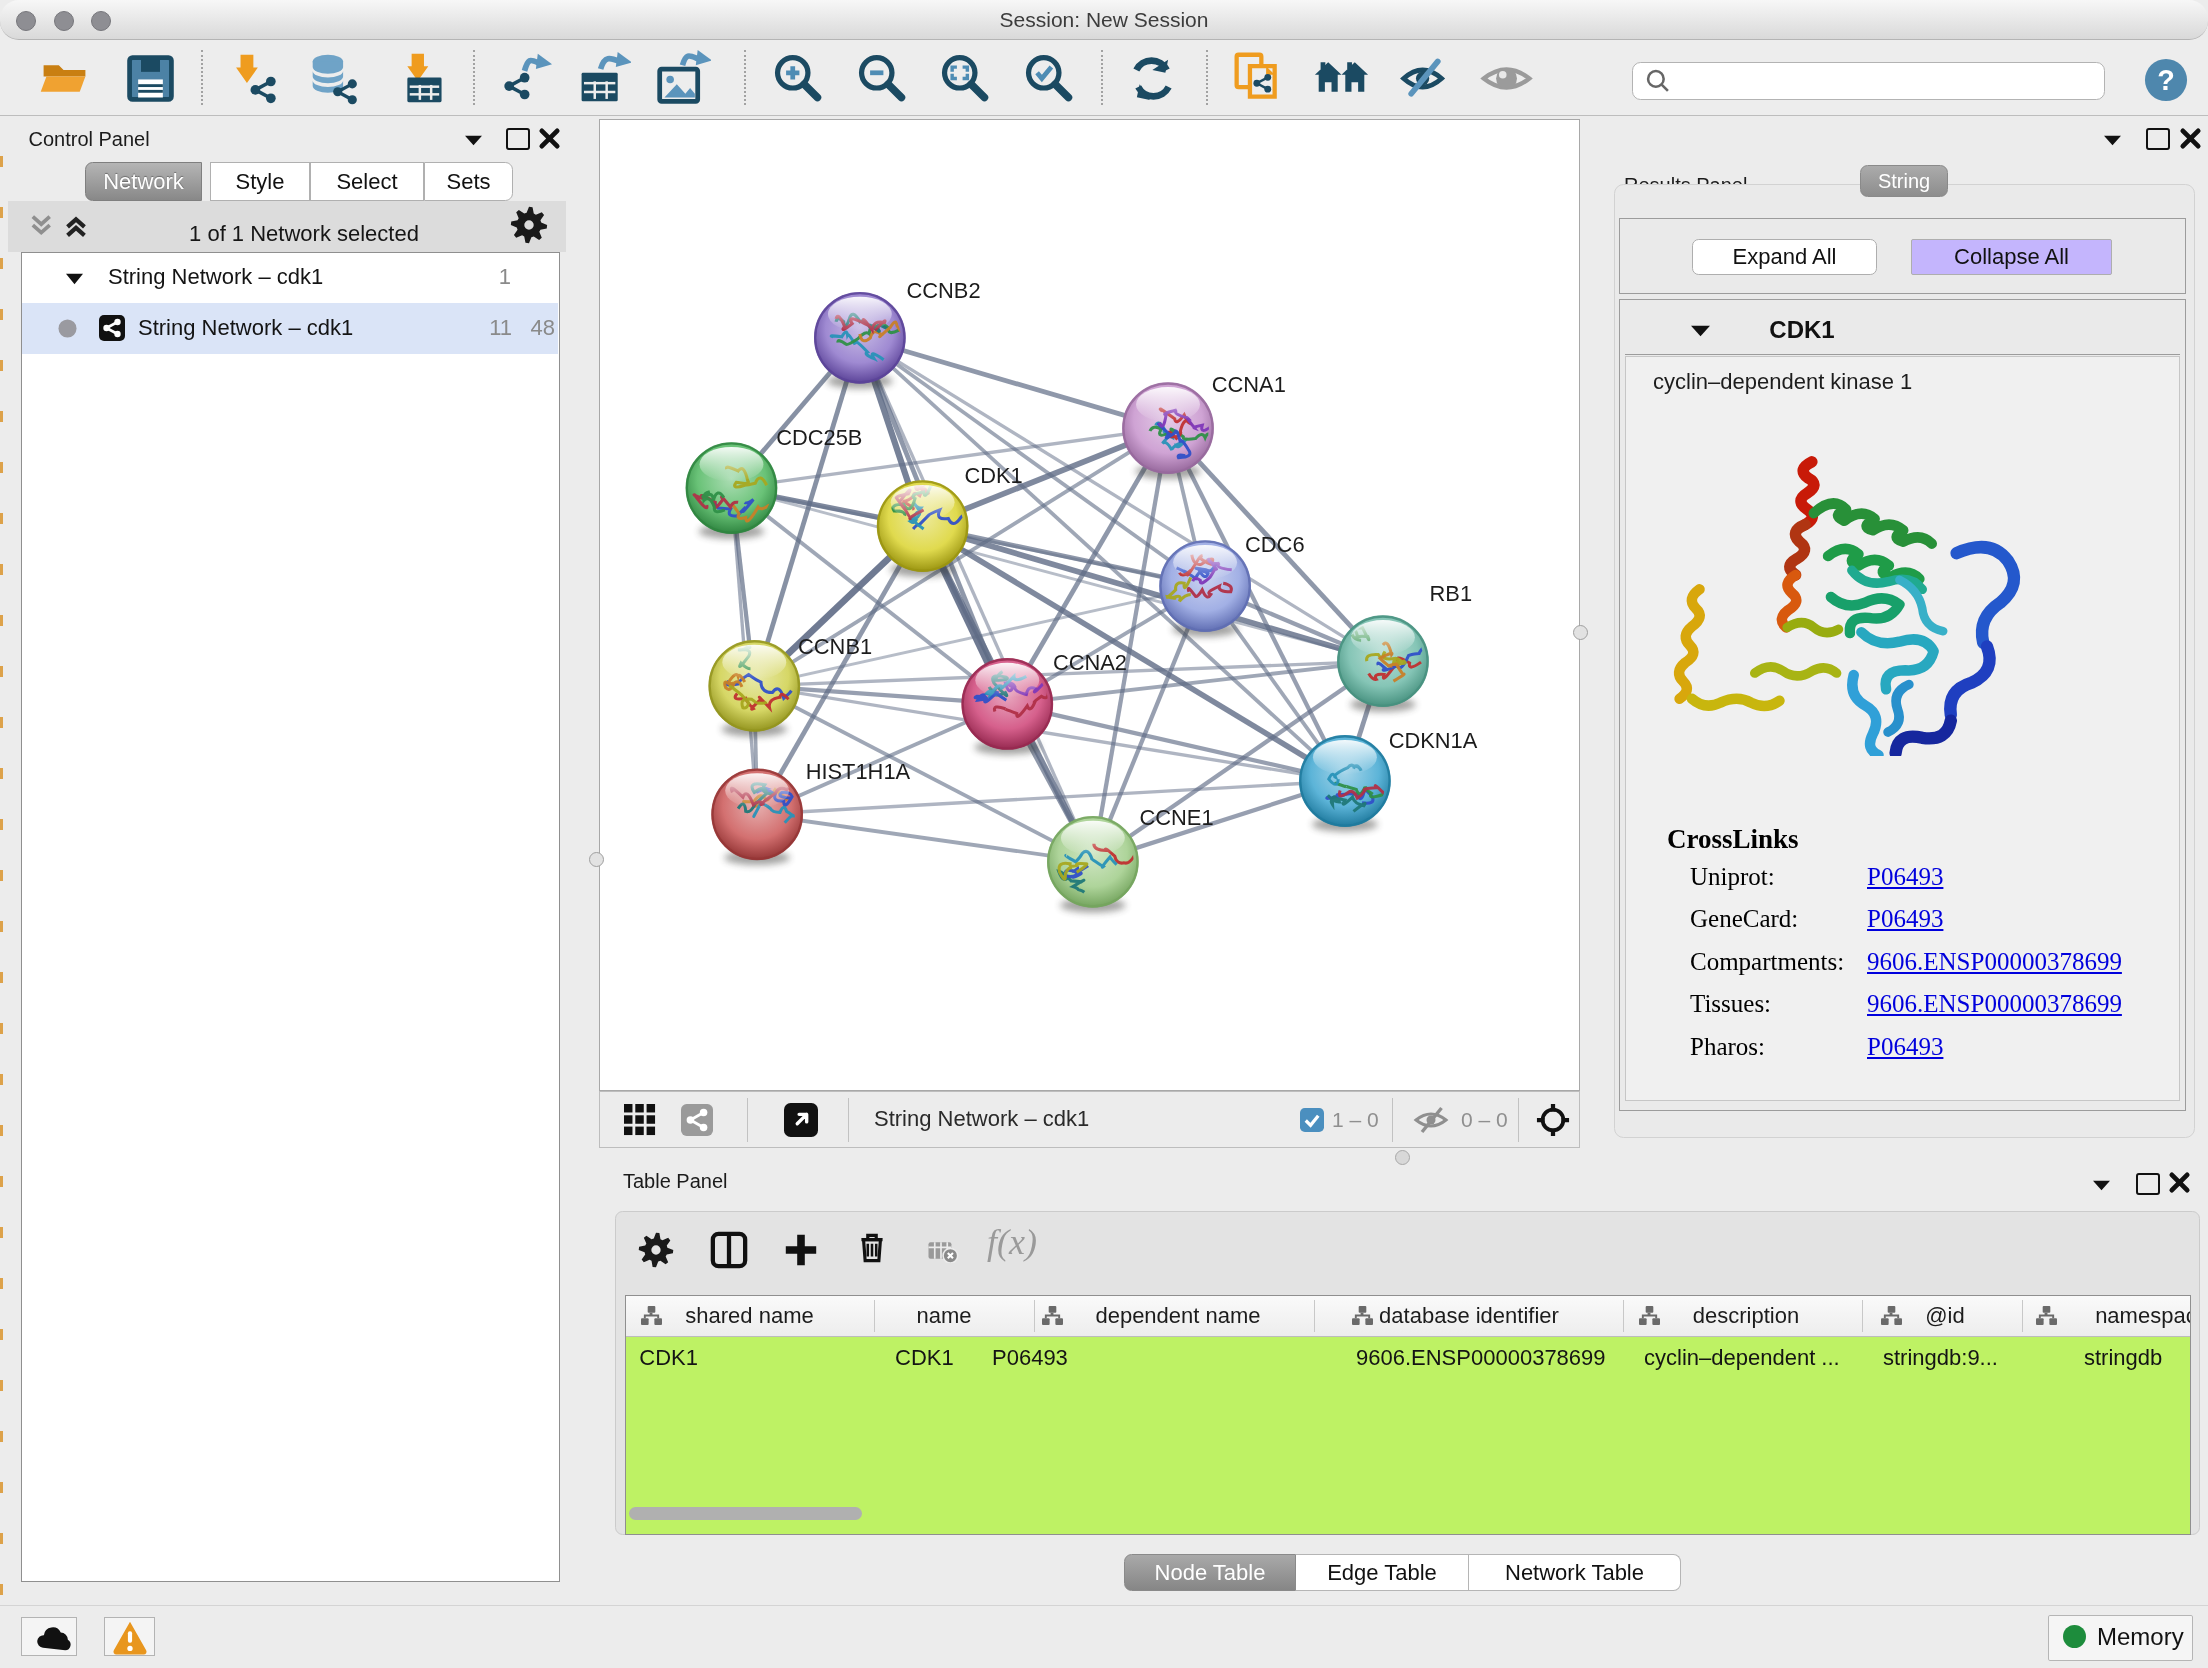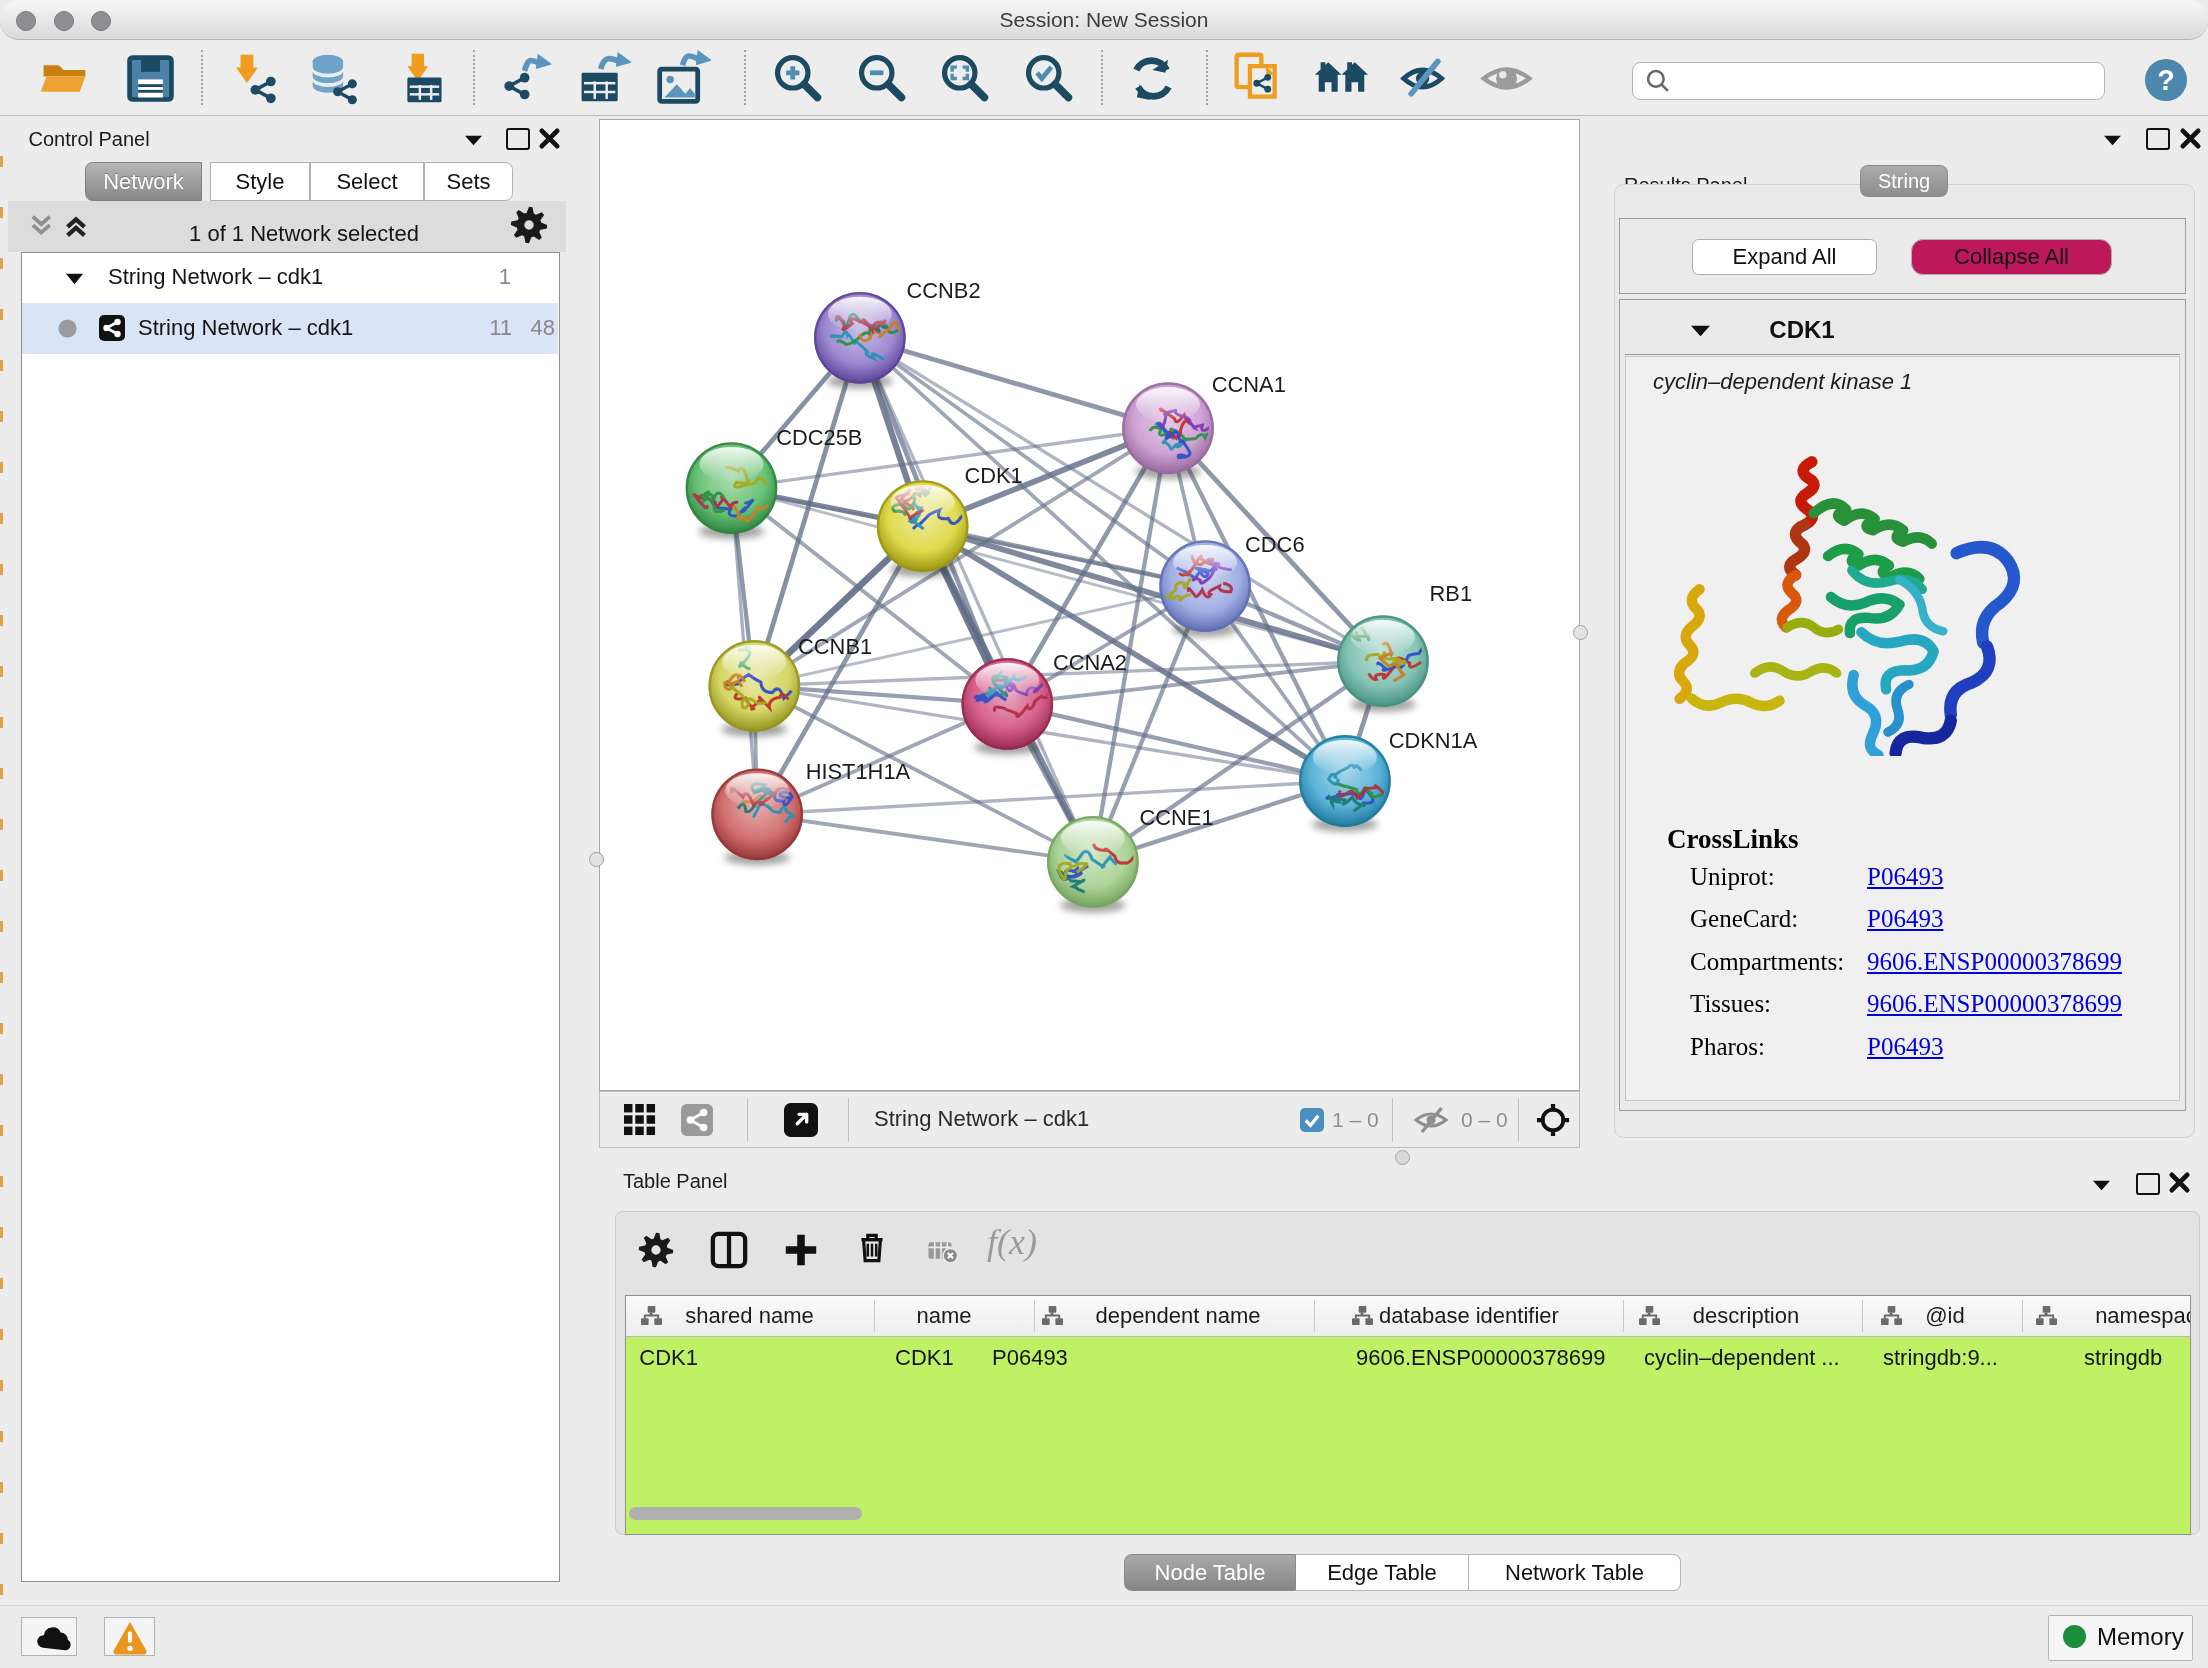--- a/index.html
+++ b/index.html
@@ -604,29 +604,29 @@
       <path d="M3 5 h18 l-9 10 z" fill="#111"></path>
     </svg>
   <div class="abs" style="left:565px;top:12.4px;width:20px;height:18px;border:2.4px solid #111;border-radius:2.9px;"></div>
   <svg class="abs" style="left:598px;top:10.5px" width="23" height="23" viewBox="0 0 24 24">
       <path d="M4 4 L20 20 M20 4 L4 20" stroke="#111" stroke-width="5" stroke-linecap="round"></path>
     </svg>
   <div class="abs" style="left:33px;top:68px;width:581px;height:954px;background:#eaeaea;border:1px solid #d2d2d2;border-radius:9.5px;box-sizing:border-box;"></div>
   <div class="abs" style="left:279px;top:49px;width:88px;height:32px;background:linear-gradient(#ababab,#8d8d8d);border:1px solid #8a8a8a;border-radius:7.6px;color:#fff;font-size:20px;text-align:center;line-height:31px;box-sizing:border-box;">String</div>
   <div class="abs" style="left:38px;top:102px;width:567px;height:76px;border:1.4px solid #9c9c9c;box-sizing:border-box;"></div>
   <div class="abs" style="left:111px;top:123px;width:185px;height:36px;background:#fff;border:1.4px solid #aeaeae;border-radius:6.7px;box-sizing:border-box;font-size:22px;text-align:center;line-height:33px;color:#111;">Expand All</div>
-  <div class="abs" style="left:330px;top:123px;width:201px;height:36px;background:#be185d;border:1.4px solid #aeaeae;border-radius:12px;box-sizing:border-box;font-size:22px;text-align:center;line-height:33px;color:#111;">Collapse All</div>
+  <div class="abs" style="left:330px;top:123px;width:201px;height:36px;background:#c4b5fd;border:1.4px solid #aeaeae;border-radius:2px;box-sizing:border-box;font-size:22px;text-align:center;line-height:33px;color:#111;">Collapse All</div>
   <div class="abs" style="left:38px;top:183px;width:567px;height:812px;border:1.4px solid #9c9c9c;box-sizing:border-box;"></div>
   <svg class="abs" style="left:107px;top:205px" width="25" height="19" viewBox="0 0 26 20">
       <path d="M3 5 h20 l-10 11 z" fill="#111"></path>
     </svg>
   <div class="abs" style="left:88px;top:200px;width:266px;text-align:center;font-size:24px;font-weight:bold;color:#111;">CDK1</div>
   <div class="abs" style="left:44px;top:238px;width:555px;height:0;border-top:1.4px solid #9c9c9c;"></div>
   <div class="abs" style="left:44px;top:240px;width:555px;height:745px;background:#f0f0f0;border:1px solid #c6c6c6;box-sizing:border-box;"></div>
-  <div class="abs" style="left:72px;top:253px;font-size:22px;color:#1d1d1d;font-style:italic;">cyclin–dependent kinase 1</div>
+  <div class="abs" style="left:72px;top:253px;font-size:22px;color:#1d1d1d;">cyclin–dependent kinase 1</div>
   <svg class="abs" style="left:90px;top:340px" width="355" height="300" viewBox="0 0 373 315">
 <g fill="none" stroke-linecap="round" stroke-linejoin="round">
 <path d="M148 6 q-16 8 -4 17 q13 7 -1 16 q-13 8 0 17 q12 8 -2 16" stroke="#c81a08" stroke-width="12"></path>
 <path d="M141 72 q-17 7 -6 18 q12 9 -3 18 q-14 8 -1 17" stroke="#b03512" stroke-width="12"></path>
 <path d="M131 125 q-15 9 -4 19 q11 9 -4 18 q-12 9 -2 18" stroke="#d8590e" stroke-width="11"></path>
 <path d="M30 140 q-14 10 -4 20 q10 9 -4 19 q-12 10 -2 20 q9 9 -5 18 q-12 10 -2 20 q9 9 -4 18" stroke="#d8a70c" stroke-width="11"></path>
 <path d="M22 255 q14 12 30 4 q18 -8 32 0 q16 8 30 -2" stroke="#c8b60e" stroke-width="11"></path>
 <path d="M88 228 q16 -12 30 -2 q14 10 30 0 q14 -8 26 2" stroke="#a8b414" stroke-width="10"></path>
 <path d="M122 180 q16 -10 28 0 q12 10 26 2" stroke="#98ac10" stroke-width="10"></path>
 <path d="M150 60 q20 -18 34 -4 q-16 6 -2 12 q18 -14 32 -2 q-16 8 -2 12 q18 -12 32 0 q-14 8 0 12 q18 -10 30 2" stroke="#289038" stroke-width="11"></path>

